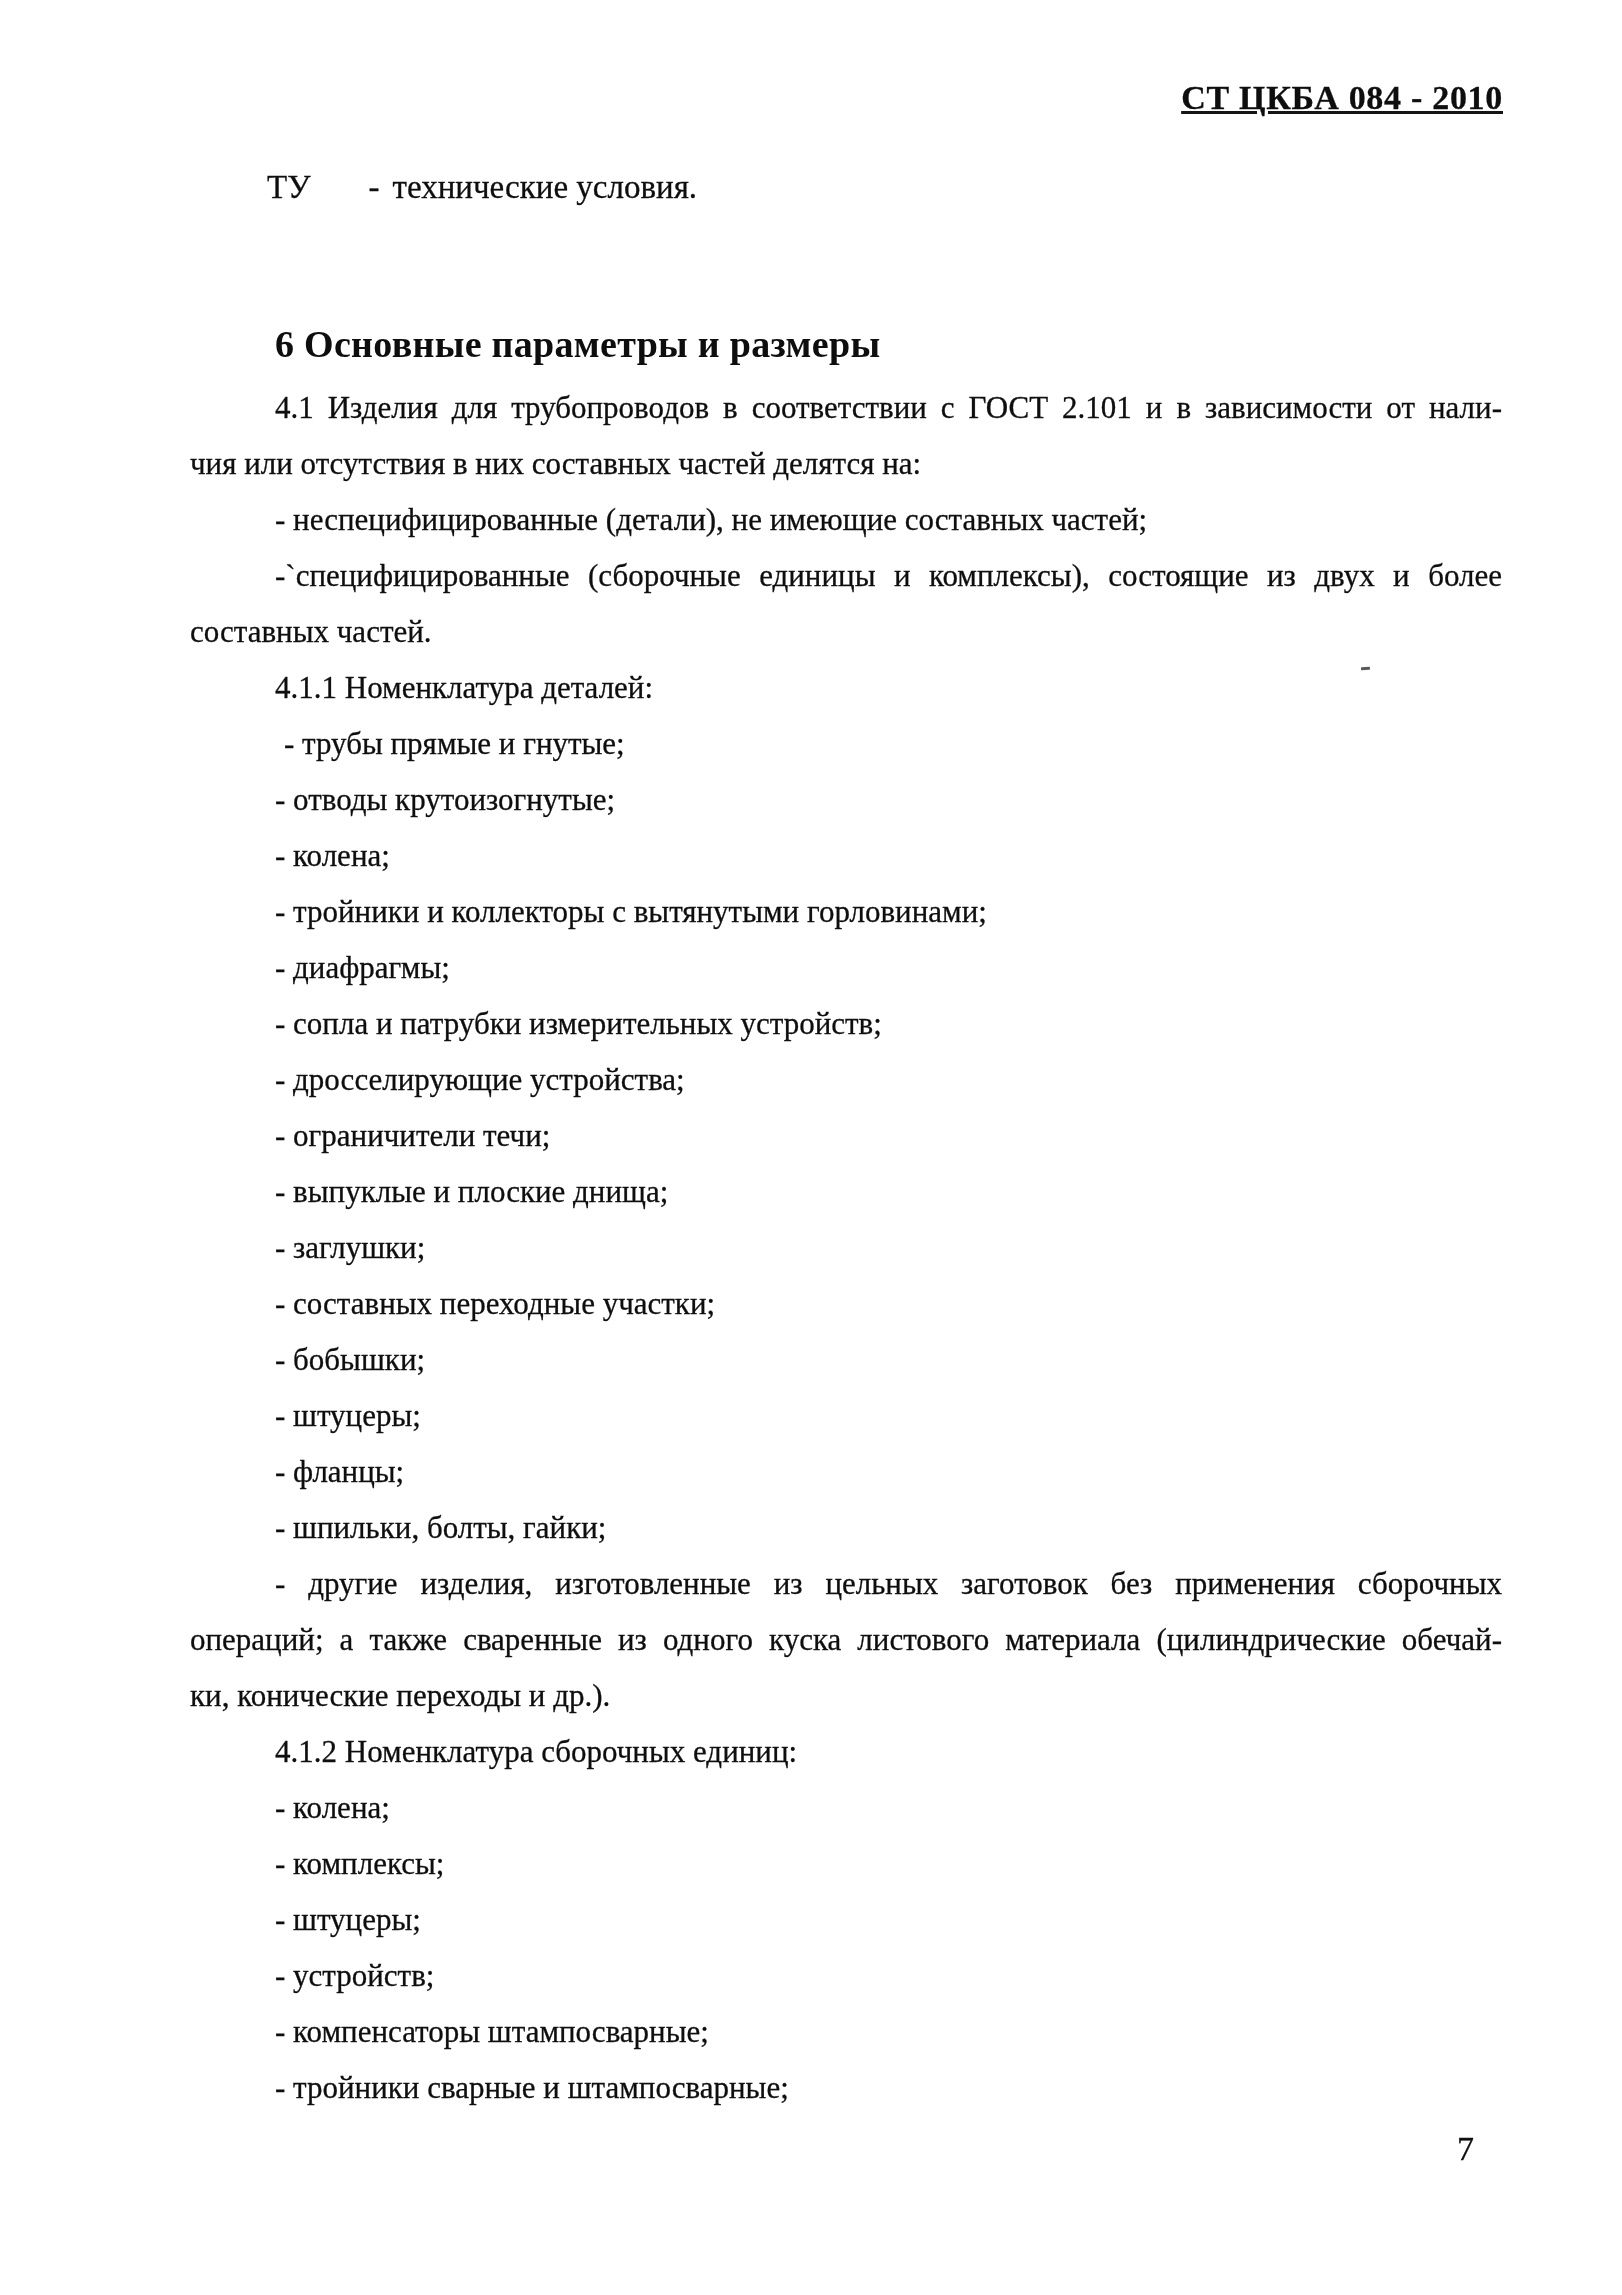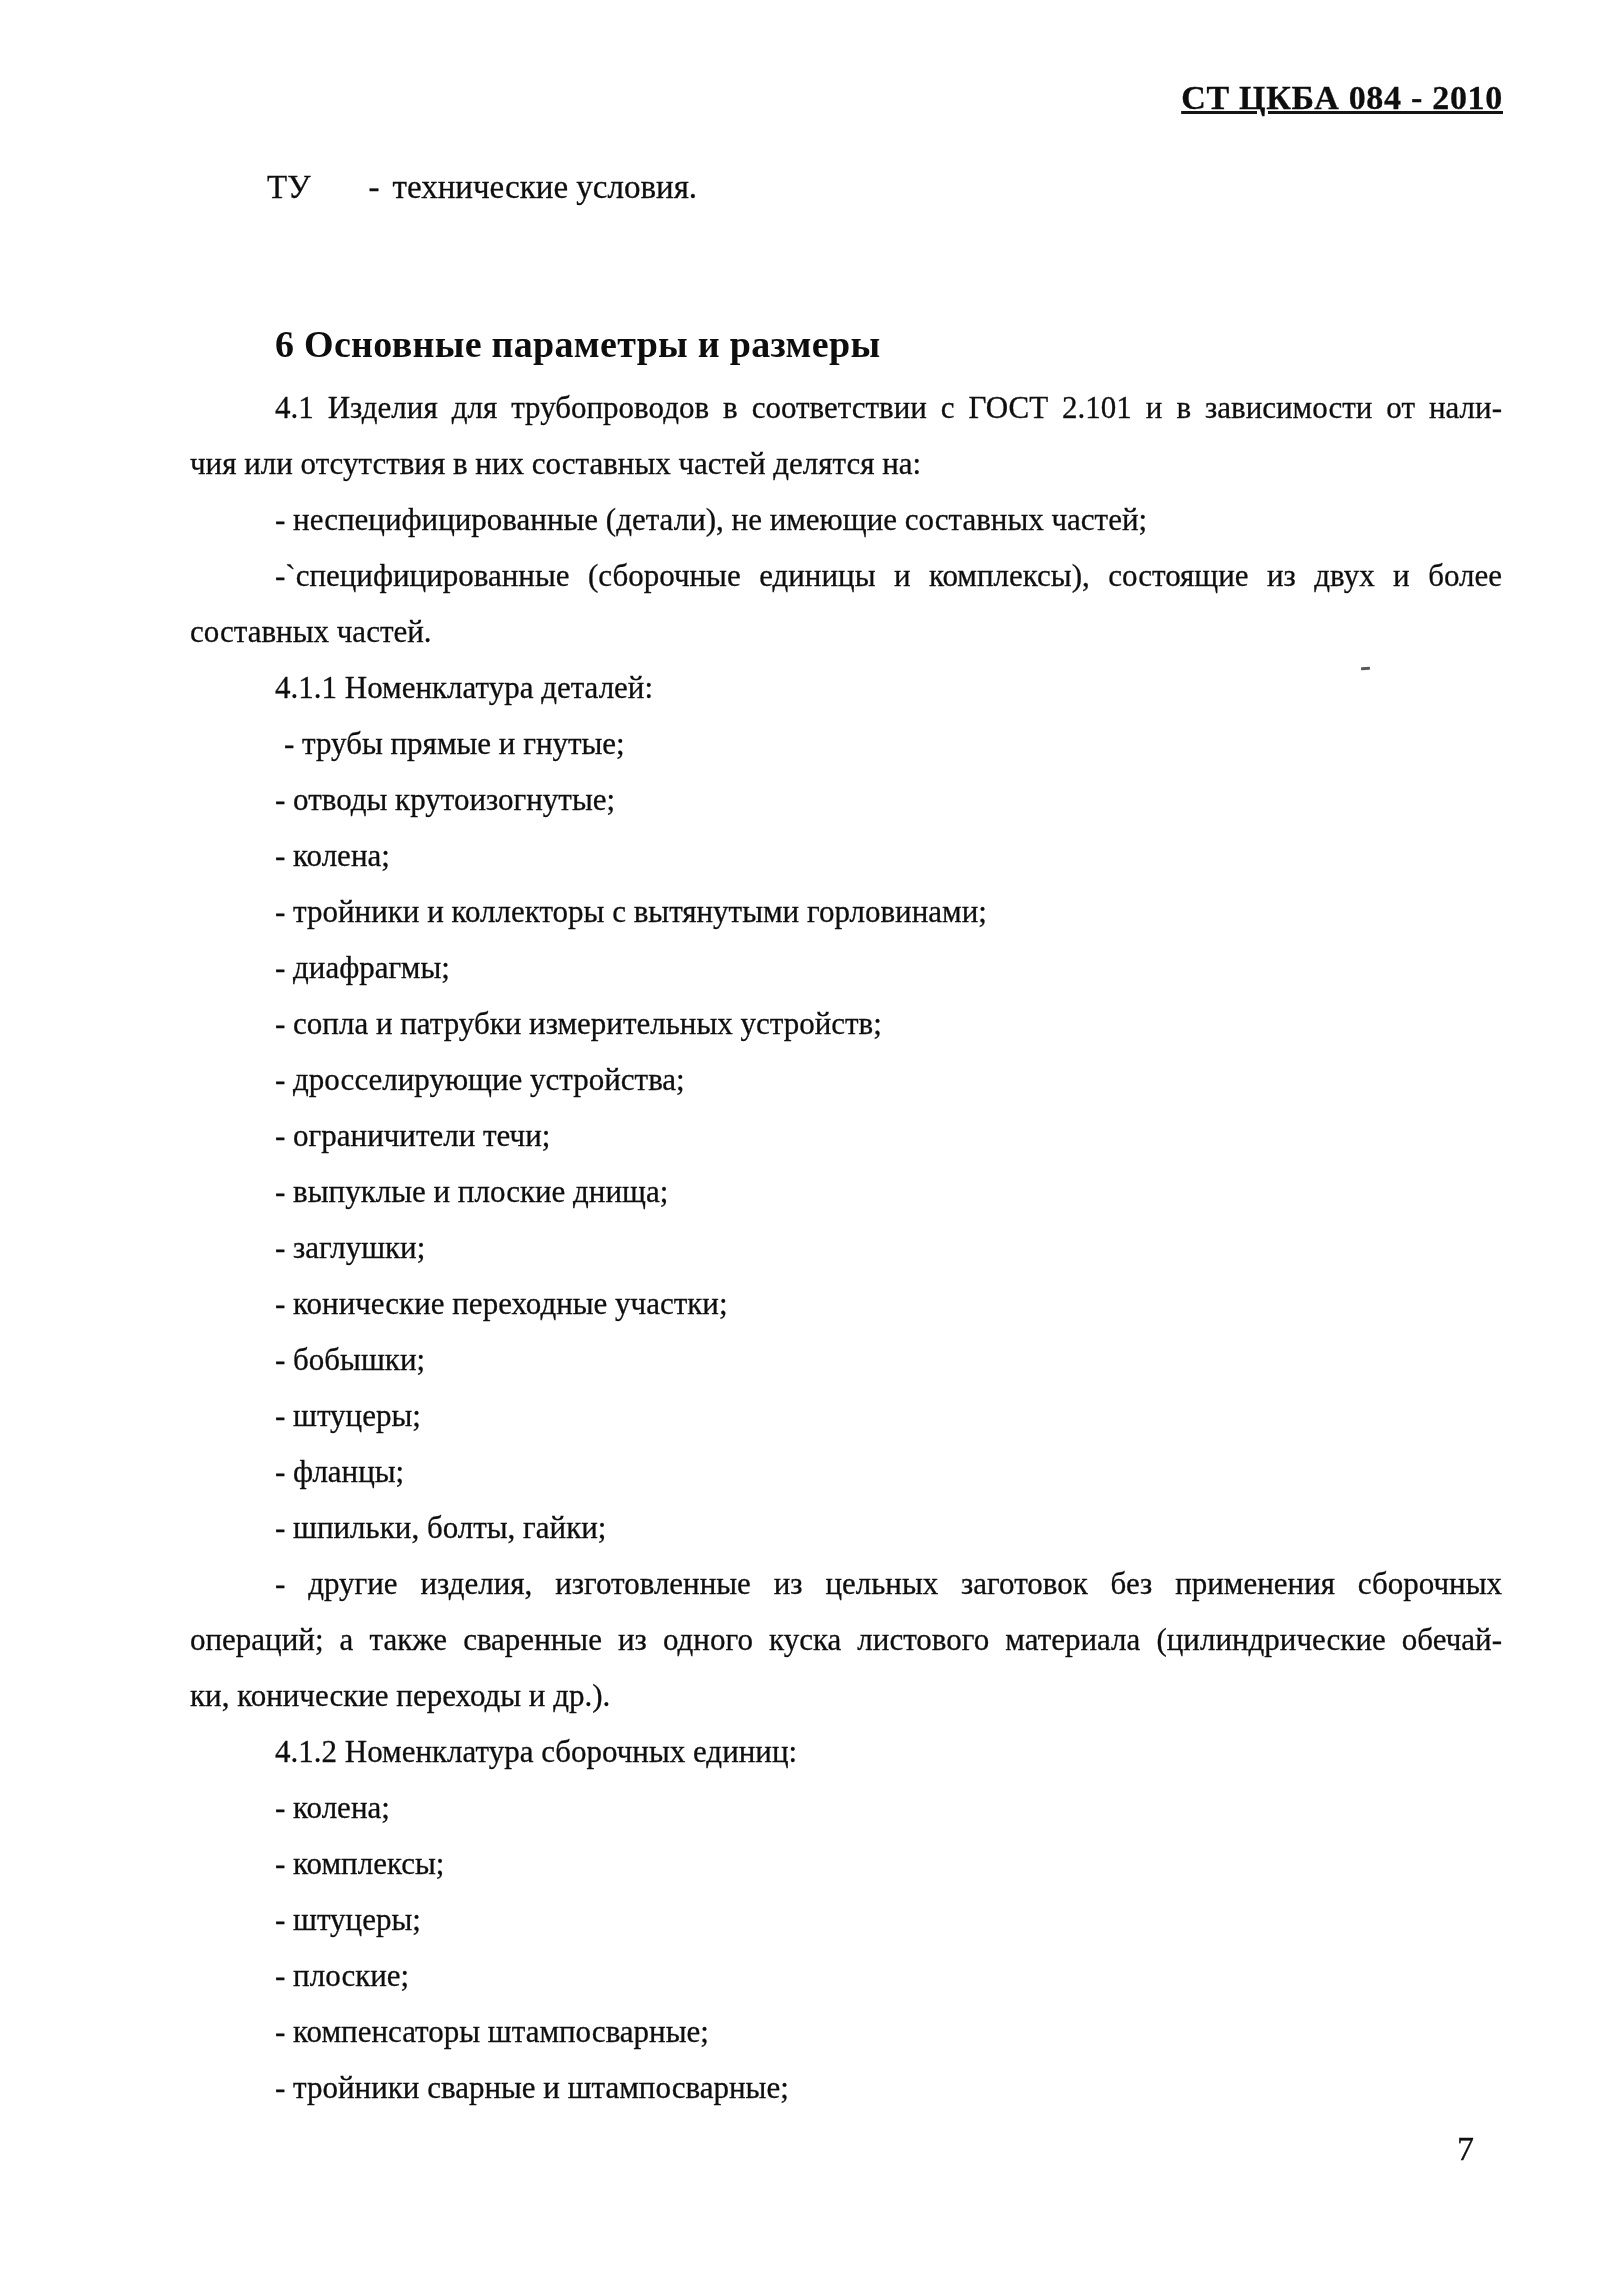--- a/index.html
+++ b/index.html
@@ -75,33 +75,33 @@
     <div class="ln txt ind2">- трубы прямые и гнутые;</div>
     <div class="ln txt ind">- отводы крутоизогнутые;</div>
     <div class="ln txt ind">- колена;</div>
     <div class="ln txt ind">- тройники и коллекторы с вытянутыми горловинами;</div>
     <div class="ln txt ind">- диафрагмы;</div>
     <div class="ln txt ind">- сопла и патрубки измерительных устройств;</div>
     <div class="ln txt ind">- дросселирующие устройства;</div>
     <div class="ln txt ind">- ограничители течи;</div>
     <div class="ln txt ind">- выпуклые и плоские днища;</div>
     <div class="ln txt ind">- заглушки;</div>
-    <div class="ln txt ind">- конические переходные участки;</div>
+    <div class="ln txt ind">- составных переходные участки;</div>
     <div class="ln txt ind">- бобышки;</div>
     <div class="ln txt ind">- штуцеры;</div>
     <div class="ln txt ind">- фланцы;</div>
     <div class="ln txt ind">- шпильки, болты, гайки;</div>
     <div class="ln txt ind just">- другие изделия, изготовленные из цельных заготовок без применения сборочных</div>
     <div class="ln txt just">операций; а также сваренные из одного куска листового материала (цилиндрические обечай-</div>
     <div class="ln txt">ки, конические переходы и др.).</div>
     <div class="ln txt ind">4.1.2 Номенклатура сборочных единиц:</div>
     <div class="ln txt ind">- колена;</div>
     <div class="ln txt ind">- комплексы;</div>
     <div class="ln txt ind">- штуцеры;</div>
-    <div class="ln txt ind">- плоские;</div>
+    <div class="ln txt ind">- устройств;</div>
     <div class="ln txt ind">- компенсаторы штампосварные;</div>
     <div class="ln txt ind">- тройники сварные и штампосварные;</div>
   </div>
 
   <div class="pageno txt">7</div>
 
   <div class="artifact-dash"></div>
 
 </div>
 

